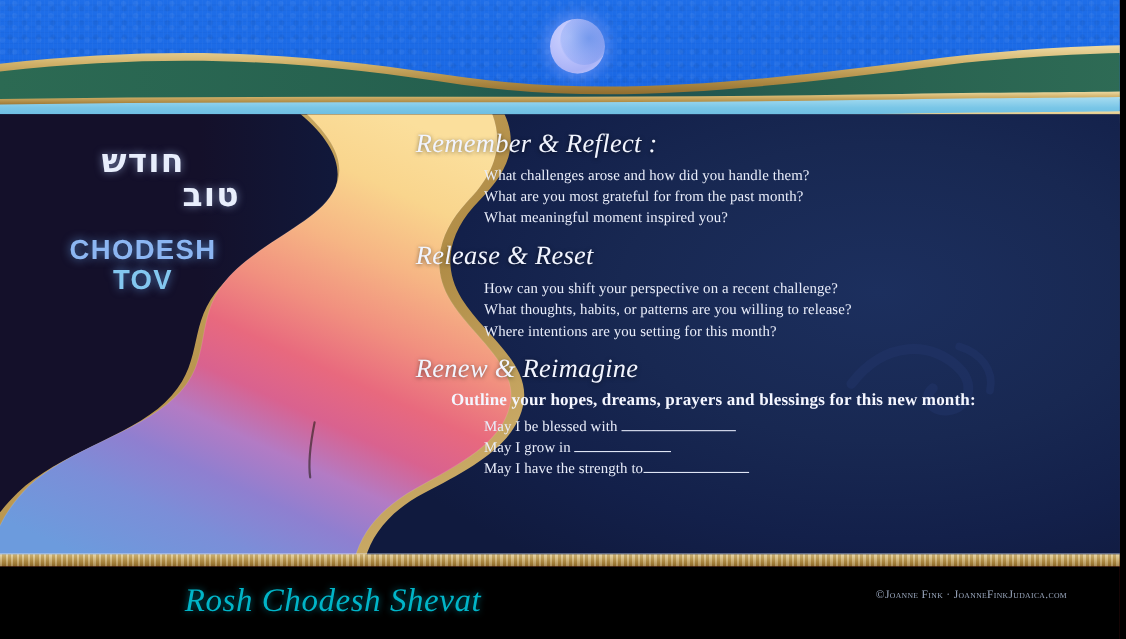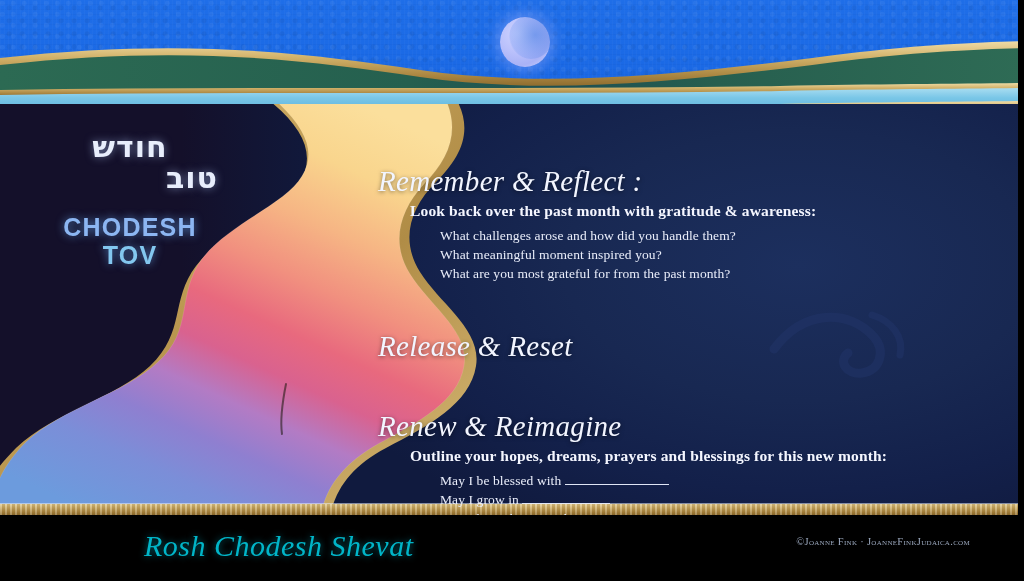--- a/index.html
+++ b/index.html
@@ -118,21 +118,21 @@
 
   
   .footer {
     position: absolute;
     left: 0; top: 515px;
     width: 1024px; height: 66px;
     background: #000;
   }
   .footer-title {
     position: absolute;
-    left: 144px; top: 529px;
+    left: 168px; top: 529px;
     font-family: "Liberation Serif", serif;
     font-style: italic;
     font-size: 30px;
     letter-spacing: .5px;
     color: #00b5c8;
     text-shadow: 0 0 7px rgba(0,190,215,.55);
     white-space: nowrap;
   }
   .footer-credit {
     position: absolute;
@@ -184,26 +184,25 @@
     position: absolute;
     left: 378px; top: 118px;
     width: 620px;
   }
   .section { margin-bottom: 13px; }
   .section:last-child { margin-bottom: 0; }
 
   .sec-title {
     font-family: "Liberation Serif", serif;
     font-style: italic;
-    font-size: 29px;
+    font-size: 24px;
     line-height: 1.12;
     color: #f2f5ff;
     text-shadow: 0 1px 4px rgba(0,0,0,.5);
     letter-spacing: .3px;
-    margin-top: 47px;
   }
   .sec-sub {
     margin-left: 32px;
     margin-top: 4px;
     font-family: "Liberation Serif", serif;
     font-weight: 700;
     font-size: 15.5px;
     line-height: 1.25;
     color: #f4f6ff;
     letter-spacing: .15px;
@@ -374,30 +373,34 @@
     <div class="logo-en">
       <span>CHODESH</span>
       <span class="l2">TOV</span>
     </div>
   </div>
 
   <div class="content">
 
     <div class="section">
       <div class="sec-title">Remember &amp; Reflect :</div>
-      <div class="sec-sub">Look back over the past month with gratitude &amp; awareness:</div>
       <ul class="sec-list">
         <li><span>What challenges arose and how did you handle them?</span></li>
+        <li><span>What are you most grateful for from the past month?</span></li>
         <li><span>What meaningful moment inspired you?</span></li>
-        <li><span>What are you most grateful for from the past month?</span></li>
       </ul>
     </div>
 
     <div class="section">
       <div class="sec-title">Release &amp; Reset</div>
+      <ul class="sec-list">
+        <li><span>How can you shift your perspective on a recent challenge?</span></li>
+        <li><span>What thoughts, habits, or patterns are you willing to release?</span></li>
+        <li><span>Where intentions are you setting for this month?</span></li>
+      </ul>
     </div>
 
     <div class="section">
       <div class="sec-title">Renew &amp; Reimagine</div>
       <div class="sec-sub">Outline your hopes, dreams, prayers and blessings for this new month:</div>
       <ul class="sec-list">
         <li>
           <span>May I be blessed with </span><span class="blank b-long"></span>
         </li>
         <li>

